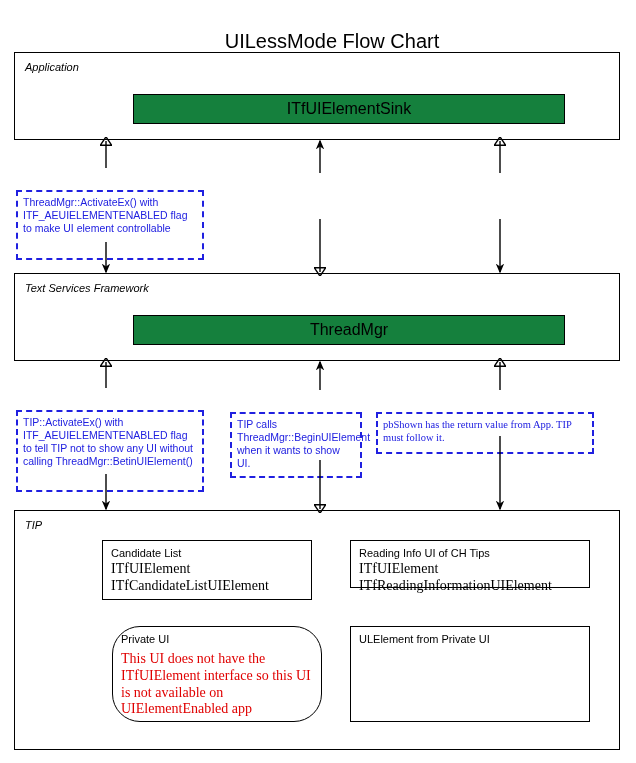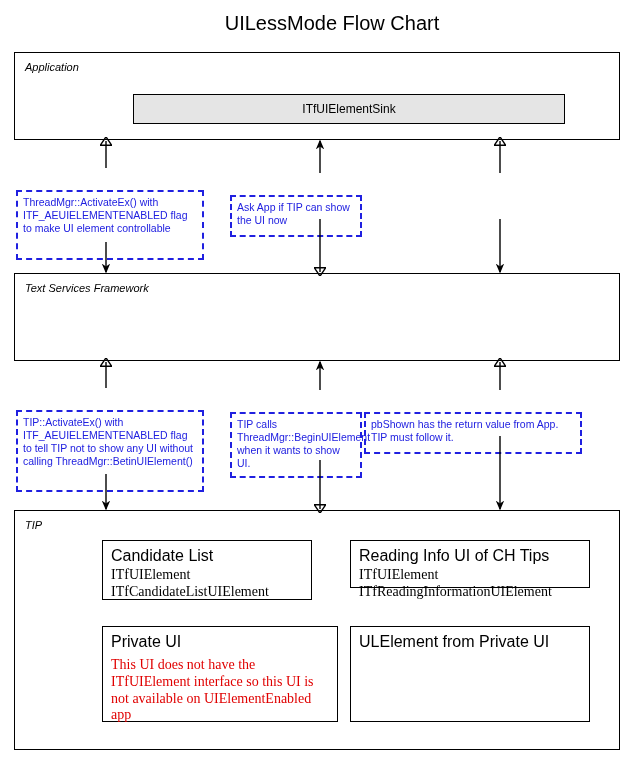--- a/index.html
+++ b/index.html
@@ -1,68 +1,70 @@
 <!DOCTYPE html>
 <html><head>
 <meta charset="utf-8">
 <style>
 *{box-sizing:border-box;margin:0;padding:0;}
 body{font-family:Arial,Helvetica,sans-serif;background:#fff;font-size:11px;color:#000;width:636px;height:763px;position:relative;}
-.title{text-align:center;font-size:20px;font-weight:400;margin-top:12px;padding-left:28px;}
+.title{text-align:center;font-size:20px;font-weight:400;margin-top:30px;padding-left:28px;}
 .canvas{position:absolute;top:0;left:0;width:636px;height:763px;}
 .box{position:absolute;border:1.5px solid #000;background:#fff;}
 .box-label{position:absolute;font-size:11px;font-style:italic;}
-.inner-box{position:absolute;border:1.5px solid #000;background:#e5e5e5;text-align:center;display:flex;align-items:center;justify-content:center;font-size:12px;}
+.inner-box{position:absolute;border:1.5px solid #000;background:#15803d;text-align:center;display:flex;align-items:center;justify-content:center;font-size:16px;}
 .dashed{position:absolute;border:2px dashed #2020e0;color:#2020e0;padding:4px 5px;font-size:10.5px;line-height:1.25;margin-top:20px;}
 .tip-box{position:absolute;border:1.5px solid #000;padding:6px 8px;}
-.tip-box .hd{font-size:16px;margin-bottom:2px;}
+.tip-box .hd{font-size:11px;margin-bottom:2px;}
 .tip-box .sub{font-size:14px;line-height:1.2;font-family:Liberation Serif, serif;}
 .red{color:#e00000;}
 svg{position:absolute;top:0;left:0;}
 </style>
 </head>
 <body>
 
 <div class="canvas">
 
 <div class="title">UILessMode Flow Chart</div>
 
 <div class="box" style="left:14px;top:52px;width:606px;height:88px;">
   <div class="box-label" style="left:10px;top:8px;">Application</div>
 </div>
 <div class="inner-box" style="left:133px;top:94px;width:432px;height:30px;">
   <span>ITfUIElementSink</span>
 </div>
 
 <div class="dashed" style="left:16px;top:170px;width:188px;height:70px;">ThreadMgr::ActivateEx() with ITF_AEUIELEMENTENABLED flag to make UI element controllable</div>
-<div class="dashed" style="left:230px;top:175px;width:132px;height:42px;">Ask App if TIP can show the UI now</div>
 
 <div class="box" style="left:14px;top:273px;width:606px;height:88px;">
   <div class="box-label" style="left:10px;top:8px;">Text Services Framework</div>
 </div>
+<div class="inner-box" style="left:133px;top:315px;width:432px;height:30px;">
+  <span>ThreadMgr</span>
+</div>
 
 <div class="dashed" style="left:16px;top:390px;width:188px;height:82px;">TIP::ActivateEx() with ITF_AEUIELEMENTENABLED flag to tell TIP not to show any UI without calling ThreadMgr::BetinUIElement()</div>
 <div class="dashed" style="left:230px;top:392px;width:132px;height:66px;">TIP calls ThreadMgr::BeginUIElement when it wants to show UI.</div>
-<div class="dashed" style="left:364px;top:392px;width:218px;height:42px;">pbShown has the return value from App. TIP must follow it.</div>
+<div class="dashed" style="left:376px;top:392px;width:218px;height:42px;font-family:Liberation Serif, serif;">pbShown has the return value from App. TIP must follow it.</div>
 
 <div class="box" style="left:14px;top:510px;width:606px;height:240px;">
   <div class="box-label" style="left:10px;top:8px;">TIP</div>
 </div>
 
 <div class="tip-box" style="left:102px;top:540px;width:210px;height:60px;">
   <div class="hd">Candidate List</div>
   <div class="sub">ITfUIElement</div>
   <div class="sub">ITfCandidateListUIElement</div>
 </div>
 <div class="tip-box" style="left:350px;top:540px;width:240px;height:48px;">
   <div class="hd">Reading Info UI of CH Tips</div>
   <div class="sub">ITfUIElement</div>
   <div class="sub">ITfReadingInformationUIElement</div>
 </div>
-<div class="tip-box" style="left:102px;top:626px;width:236px;height:96px;">
+<div class="tip-box" style="left:112px;top:626px;width:210px;height:96px;border-radius:28px;">
   <div class="hd">Private UI</div>
   <div class="sub red" style="margin-top:6px;">This UI does not have the ITfUIElement interface so this UI is not available on UIElementEnabled app</div>
 </div>
 <div class="tip-box" style="left:350px;top:626px;width:240px;height:96px;">
   <div class="hd">ULElement from Private UI</div>
 </div>
 
 <svg width="636" height="763">
   <defs>
     <marker id="ah" markerWidth="10" markerHeight="10" refX="6" refY="3" orient="auto" markerUnits="strokeWidth">

